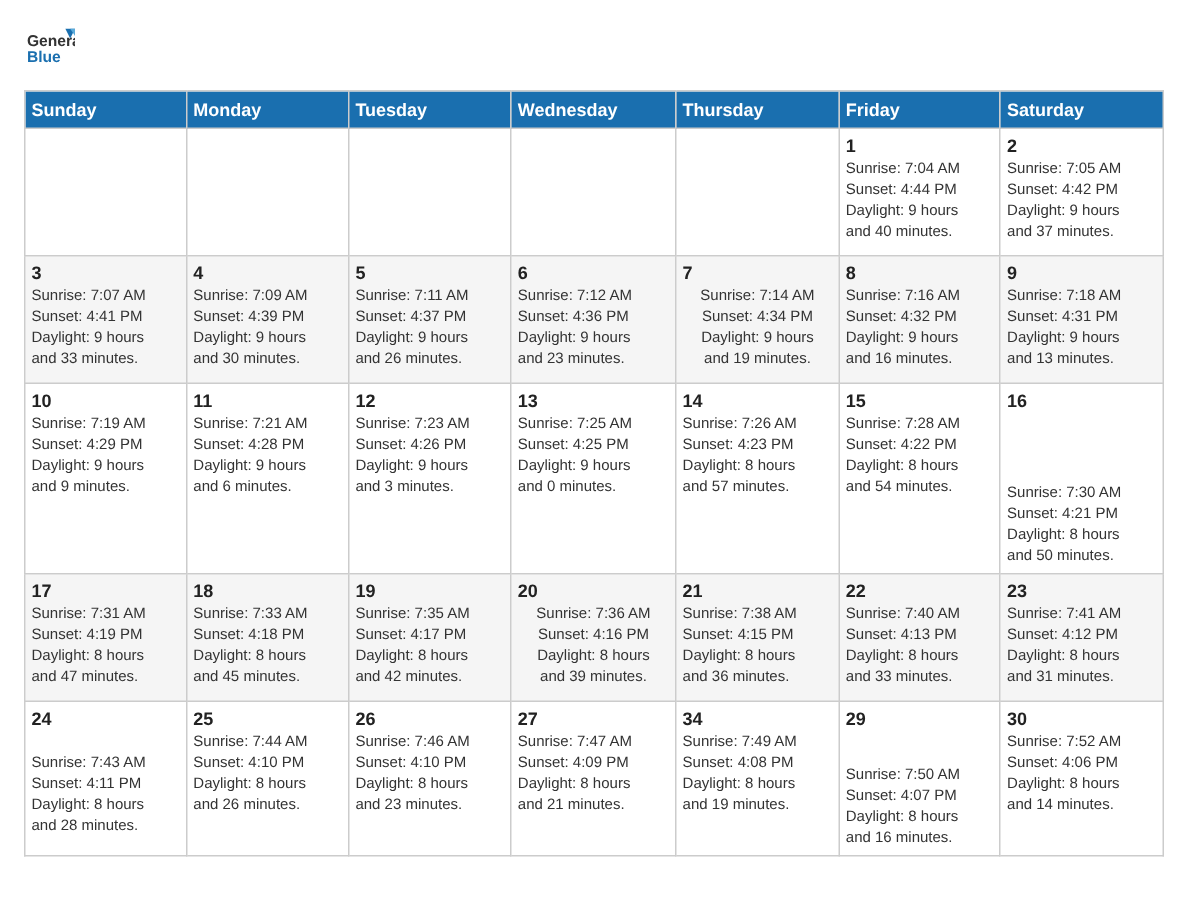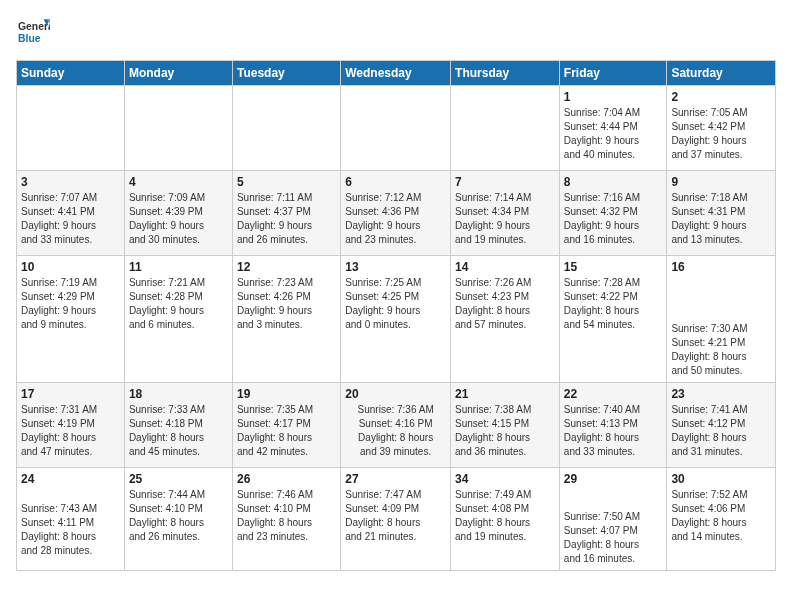--- a/index.html
+++ b/index.html
@@ -123,21 +123,21 @@
           </td>
           <td>
             <div class="day-num">6</div>
             <div class="day-info" style="white-space: pre-line;">Sunrise: 7:12 AM
 Sunset: 4:36 PM
 Daylight: 9 hours
 and 23 minutes.</div>
           </td>
           <td>
             <div class="day-num">7</div>
-            <div class="day-info" style="white-space: pre-line;">Sunrise: 7:14 AM
+            <div class="day-info" style="white-space: pre-line; text-align: center;">Sunrise: 7:14 AM
 Sunset: 4:34 PM
 Daylight: 9 hours
 and 19 minutes.</div>
           </td>
           <td>
             <div class="day-num">8</div>
             <div class="day-info" style="white-space: pre-line;">Sunrise: 7:16 AM
 Sunset: 4:32 PM
 Daylight: 9 hours
 and 16 minutes.</div>

